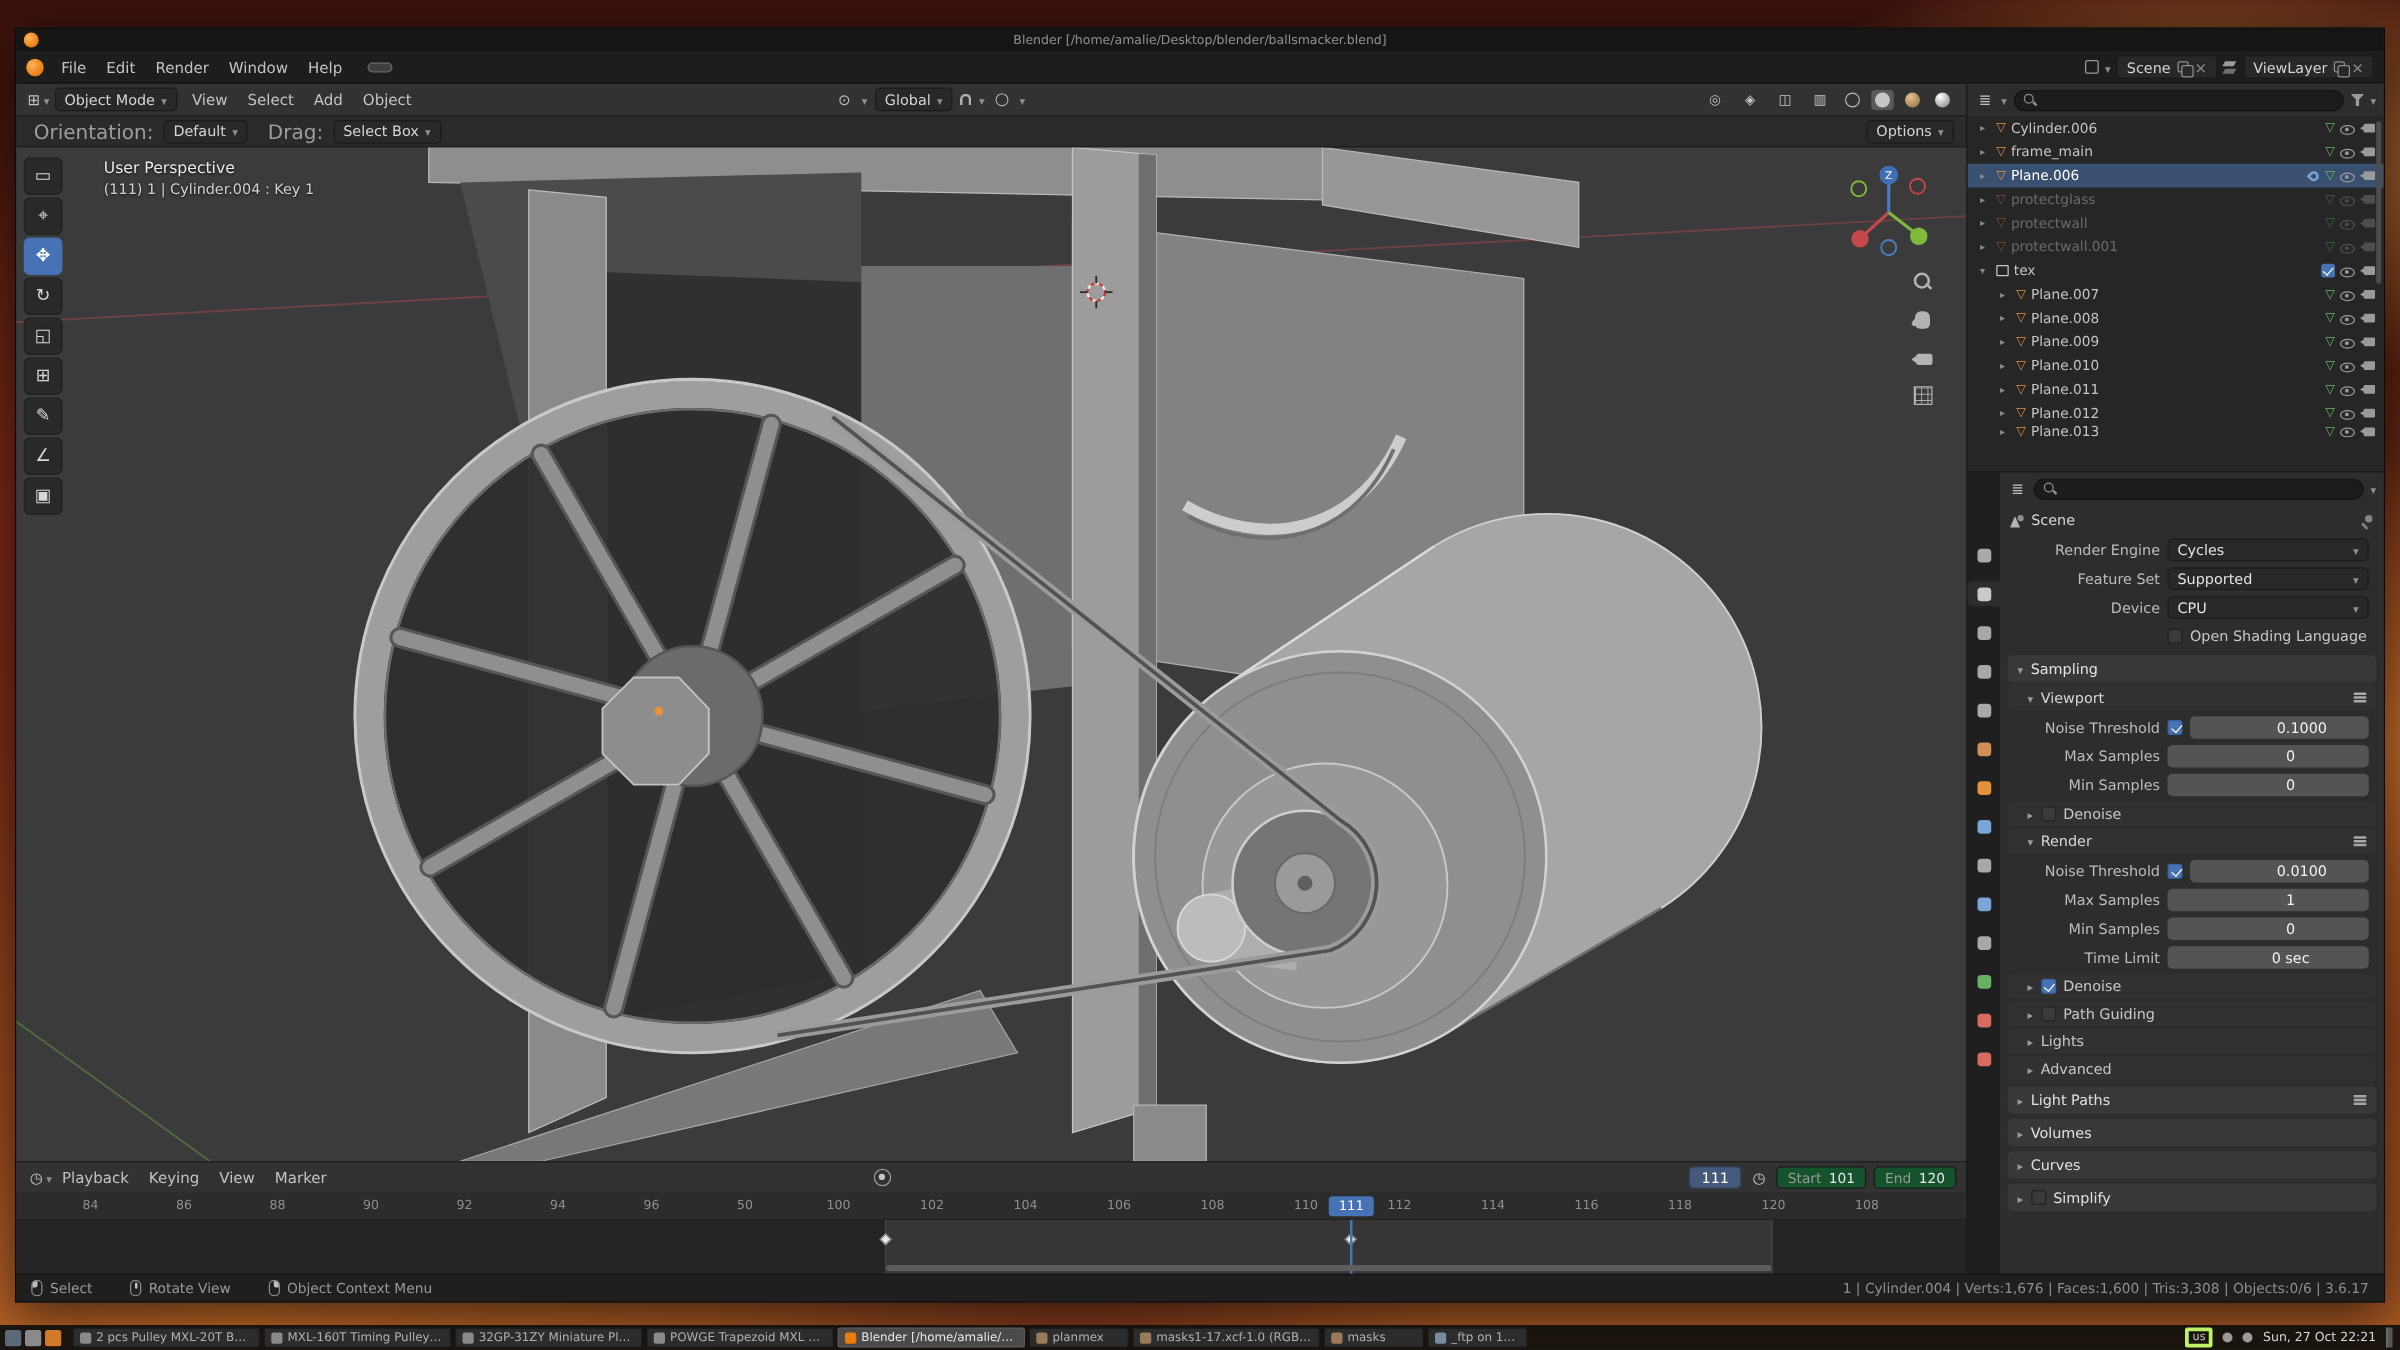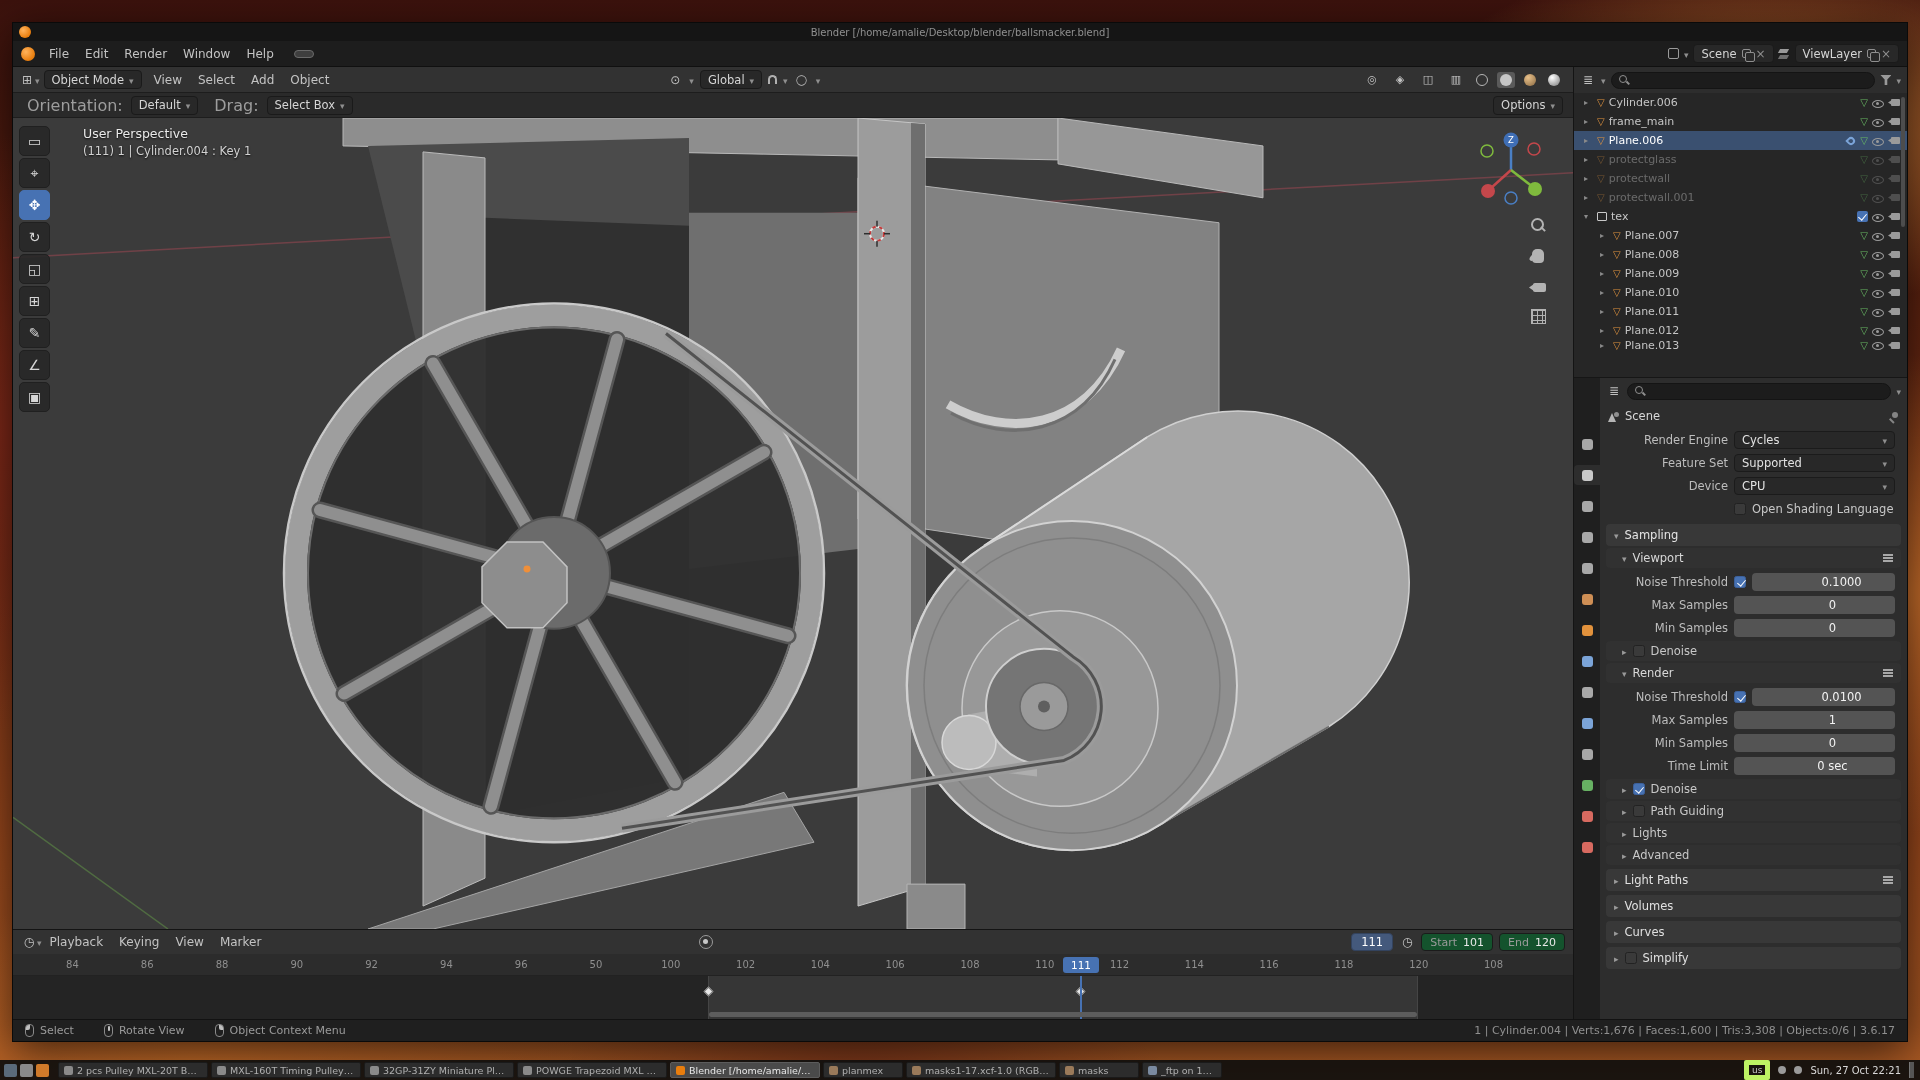--- a/index.html
+++ b/index.html
@@ -223,21 +223,21 @@
     display:flex; align-items:center; gap:3px; padding:0 4px; font-size:10px; color:#b0b0b0; }
   .tb-ic { width:13px; height:13px; border-radius:2px; background:#8a8a8a; flex:0 0 auto; }
   .tb-ic.orange { background:#d07a2a; } .tb-ic.dark { background:#5a6a7a; }
   .tb-win { flex:0 1 150px; min-width:0; height:16px; background:#2c2c2c; border:1px solid #1a1a1a; border-radius:2px;
     display:flex; align-items:center; gap:4px; padding:0 5px; }
   .tb-win.narrow { flex-basis:80px; }
   .tb-win.active { background:#4a4a4a; border-color:#5c5c5c; color:#e8e8e8; }
   .tb-win .w-title { white-space:nowrap; overflow:hidden; text-overflow:ellipsis; font-size:9.5px; }
   .w-fav { width:9px; height:9px; border-radius:2px; flex:0 0 auto; }
   .tb-clock-wrap { margin-left:auto; display:flex; align-items:center; gap:8px; flex:0 0 auto; padding-right:2px; }
-  .kb-box { border:5px solid #bef264; border-radius:2px; padding:0 3px; font-size:9px; color:#c8c8c8; }
+  .kb-box { border:3px solid #bef264; border-radius:2px; padding:0 3px; font-size:9px; color:#c8c8c8; }
   .tb-dot { width:8px; height:8px; border-radius:50%; background:#9a9a9a; }
   .tb-clock { font-size:10px; color:#d8d8d8; white-space:nowrap; }
   .show-desktop { width:5px; height:16px; background:#555; border-left:1px solid #777; }
 </style>
 </head>
 <body>
 
 <div class="desktop">
 
   <div class="bwindow">

